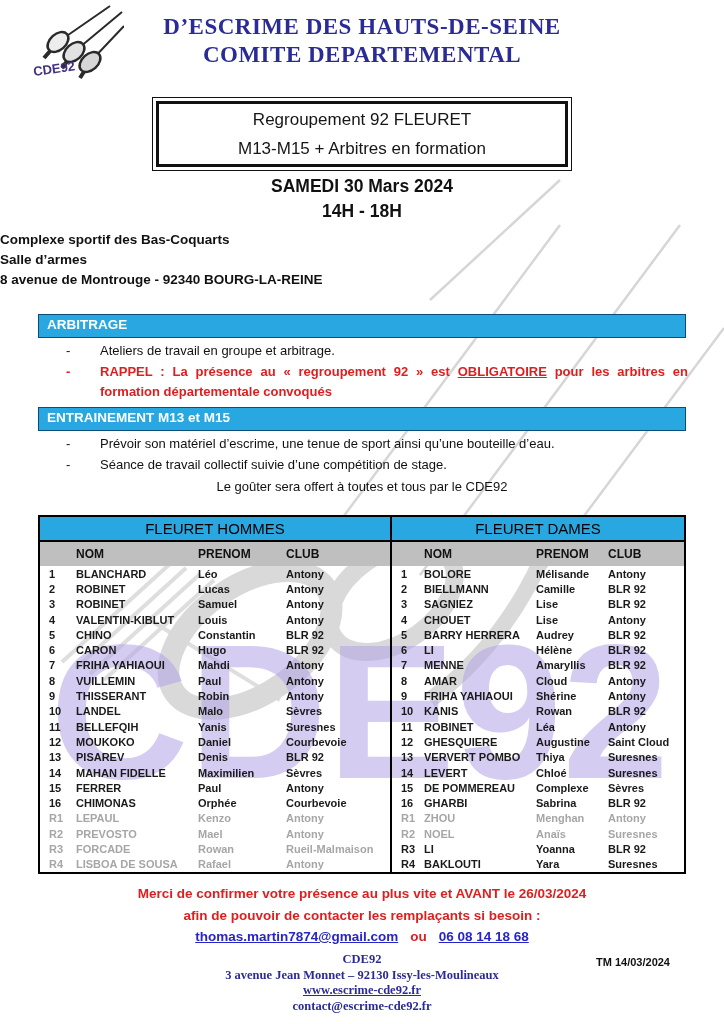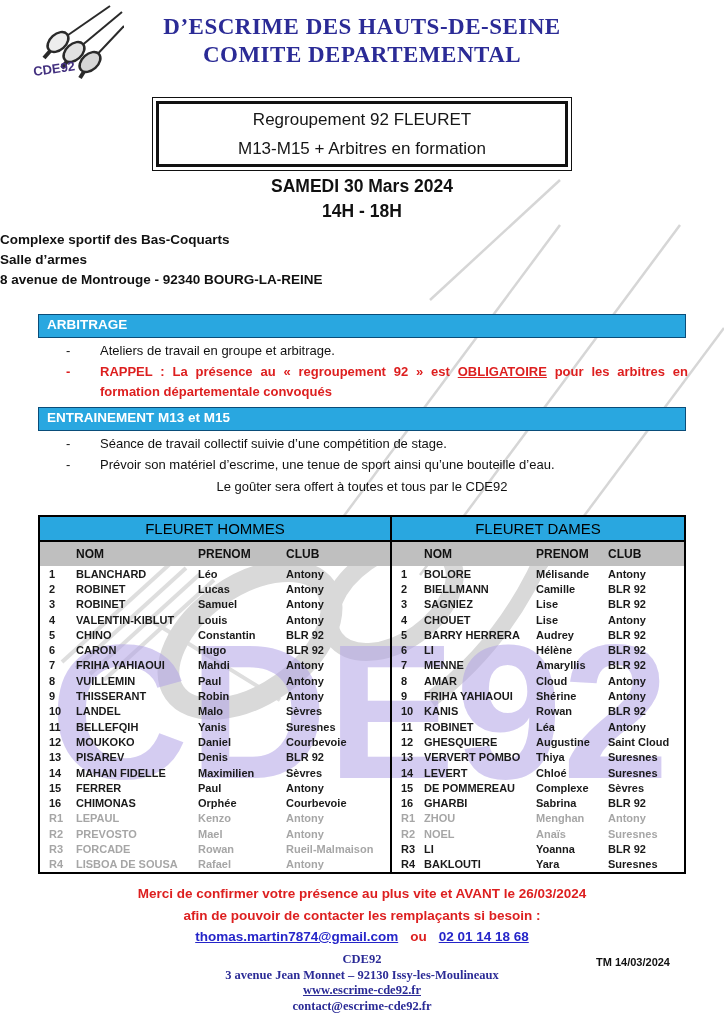--- a/index.html
+++ b/index.html
@@ -144,25 +144,25 @@
     <div class="bullet red">
       <span class="dash"></span>
       <span class="btext"><span>RAPPEL : La présence au « regroupement 92 » est </span><span class="u">OBLIGATOIRE</span><span> pour les arbitres en formation départementale convoqués</span></span>
     </div>
   </div>
 
   <div class="layer bar bar-ent">ENTRAINEMENT M13 et M15</div>
   <div class="layer bullets bullets-ent">
     <div class="bullet">
       <span class="dash"></span>
-      <span class="btext">Séance de travail collectif suivie d’une compétition de stage.</span>
+      <span class="btext">Prévoir son matériel d’escrime, une tenue de sport ainsi qu’une bouteille d’eau.</span>
     </div>
     <div class="bullet">
       <span class="dash"></span>
-      <span class="btext">Prévoir son matériel d’escrime, une tenue de sport ainsi qu’une bouteille d’eau.</span>
+      <span class="btext">Séance de travail collectif suivie d’une compétition de stage.</span>
     </div>
   </div>
   <div class="layer gouter">Le goûter sera offert à toutes et tous par le CDE92</div>
 
   <div class="layer tables">
     <div class="half half-men">
       <div class="t-title">FLEURET HOMMES</div>
       <div class="t-cols">
         <span></span>
         <span>NOM</span>
@@ -422,21 +422,21 @@
             <span class="c-club">Suresnes</span>
           </div>
         </div>
     </div>
   </div>
 
   <div class="layer confirm">
     <div>Merci de confirmer votre présence  au plus vite et AVANT le 26/03/2024</div>
     <div>afin de pouvoir de contacter les remplaçants si besoin :</div>
     <div>
-      <a href="#">thomas.martin7874@gmail.com</a><span class="or">ou</span><a href="#">02 01 14 18 68</a>
+      <a href="#">thomas.martin7874@gmail.com</a><span class="or">ou</span><a href="#">06 08 14 18 68</a>
     </div>
   </div>
 
   <div class="layer footer">
     <div>CDE92</div>
     <div>3 avenue Jean Monnet – 92130 Issy-les-Moulineaux</div>
     <div><a href="#" class="site">www.escrime-cde92.fr</a></div>
     <div><a href="#" class="mail">contact@escrime-cde92.fr</a></div>
   </div>
   <div class="layer stamp">TM 14/03/2024</div>

